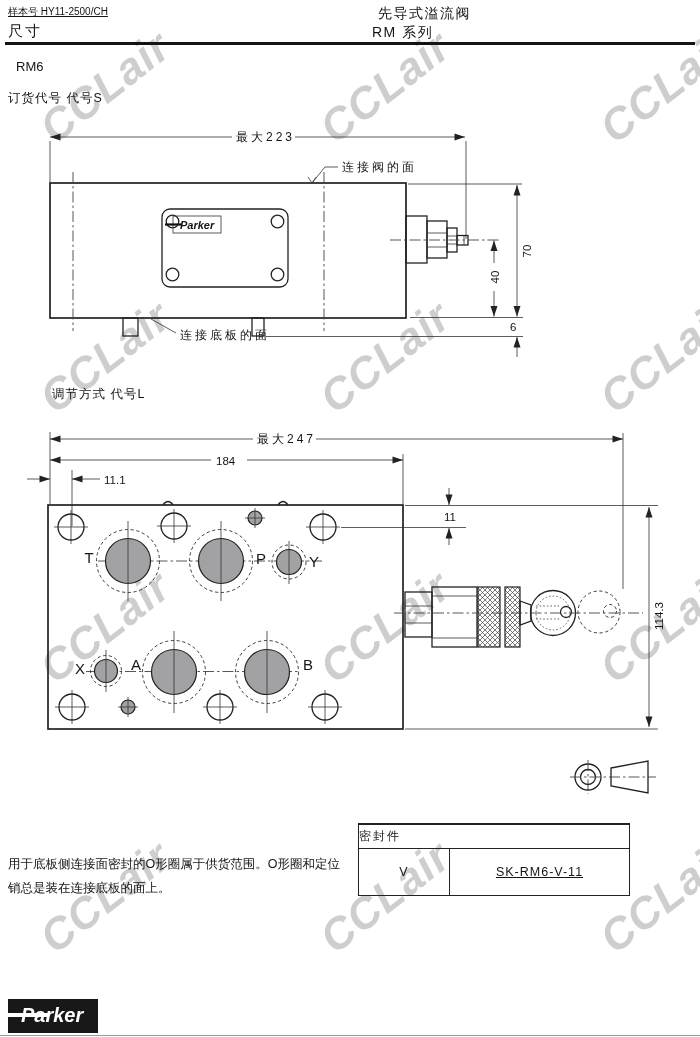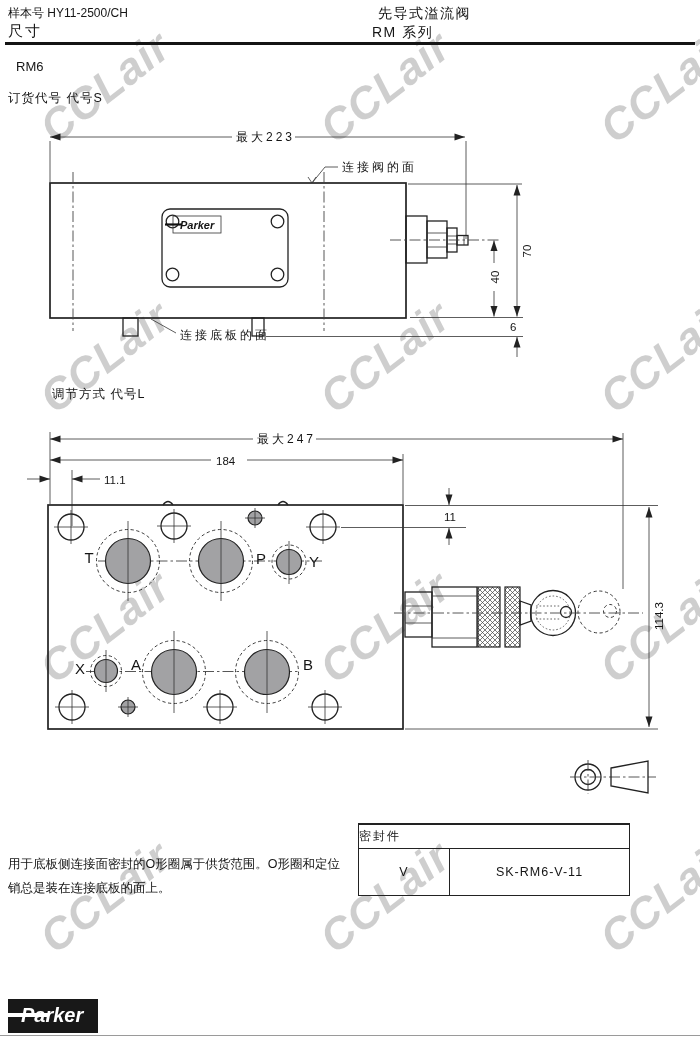--- a/index.html
+++ b/index.html
@@ -3,21 +3,21 @@
 <meta charset="utf-8">
 <style>
   html,body{margin:0;padding:0;background:#e8e8e8;}
   .page{position:relative;width:700px;height:1037px;background:#ffffff;overflow:hidden;
         font-family:"Liberation Sans","DejaVu Sans",sans-serif;color:#151515;}
   
   .wm{position:absolute;width:200px;text-align:center;font-size:44px;font-weight:bold;font-style:italic;
       color:rgba(165,165,165,.55);transform:rotate(-38deg);letter-spacing:1px;pointer-events:none;
       white-space:nowrap;z-index:1;}
   
-  .hdr-sample{position:absolute;left:8px;top:5px;font-size:12px;z-index:3;}
+  .hdr-sample{position:absolute;left:8px;top:5px;font-size:10px;z-index:3;text-decoration:underline;}
   .hdr-dims{position:absolute;left:8px;top:22px;font-size:15px;letter-spacing:2px;z-index:3;}
   .hdr-product{position:absolute;left:378px;top:5px;font-size:14px;letter-spacing:1.5px;z-index:3;}
   .hdr-series{position:absolute;left:358px;top:24px;font-size:14px;letter-spacing:1.5px;z-index:3;margin-left:14px;}
   .hdr-rule{position:absolute;left:5px;top:42px;width:690px;height:2.5px;background:#141414;z-index:3;}
   .model{position:absolute;left:16px;top:59px;font-size:13px;font-weight:normal;z-index:3;}
   .sec-s{position:absolute;left:8px;top:90px;font-size:12.5px;letter-spacing:1px;z-index:3;}
   .sec-l{position:absolute;left:8px;top:386px;font-size:12.5px;letter-spacing:1px;z-index:3;margin-left:44px;}
   
   svg.draw{position:absolute;left:0;top:0;z-index:2;}
   svg .ln{stroke:#222;fill:none;stroke-width:1.3;}
@@ -36,21 +36,21 @@
   .notes .nt{font-size:13px;letter-spacing:1px;}
   
   .seal-table{position:absolute;left:358px;top:823px;width:270px;z-index:3;border:1.6px solid #222;
               font-size:12px;background:transparent;}
   .st-title{height:26px;line-height:26px;text-align:center;letter-spacing:2px;}
   .st-head{display:grid;grid-template-columns:90px 1fr;border-top:1.4px solid #222;}
   .st-head > div{height:23px;line-height:23px;text-align:left;letter-spacing:2px;font-family:Liberation Serif, serif;}
   .st-head > div + div{border-left:1.4px solid #222;}
   .st-row{display:grid;grid-template-columns:90px 1fr;border-top:1.4px solid #222;}
   .st-row > div{height:46px;line-height:46px;text-align:center;letter-spacing:1px;font-size:12.5px;}
-  .st-row > div + div{border-left:1.4px solid #222;}
+  .st-row > div + div{border-left:1.4px solid #222;text-decoration:underline;}
   
   .parker-footer{position:absolute;left:8px;top:999px;width:90px;height:34px;background:#181818;z-index:3;}
   .parker-footer .bar{position:absolute;left:0;top:14px;width:40px;height:4px;background:#ffffff;}
   .parker-footer .txt{position:absolute;left:13px;top:5px;color:#ffffff;font-size:20px;font-weight:bold;
                       font-style:italic;letter-spacing:0px;}
   .bottom-line{position:absolute;left:0;top:1035px;width:700px;height:1px;background:#9a9a9a;z-index:3;}
 </style>
 </head>
 <body>
 

